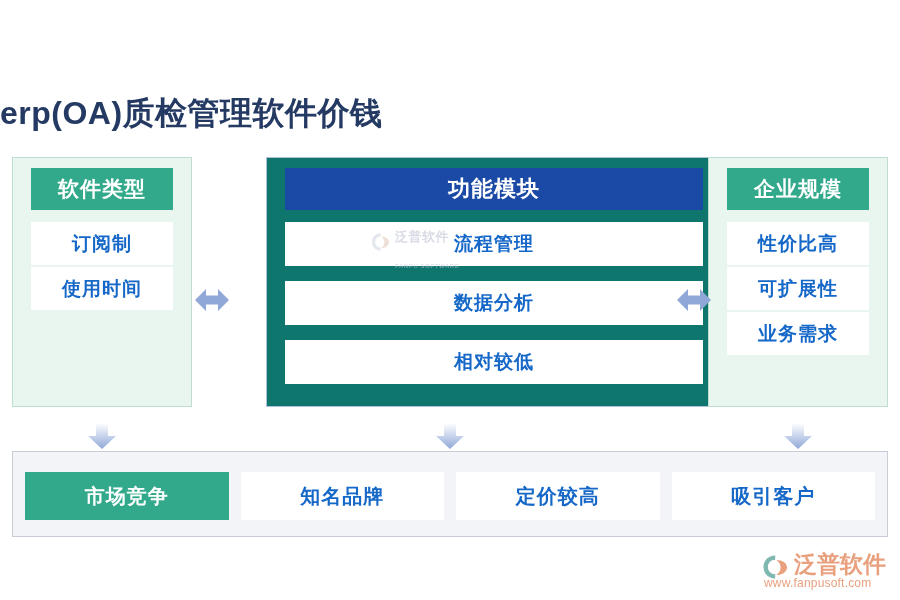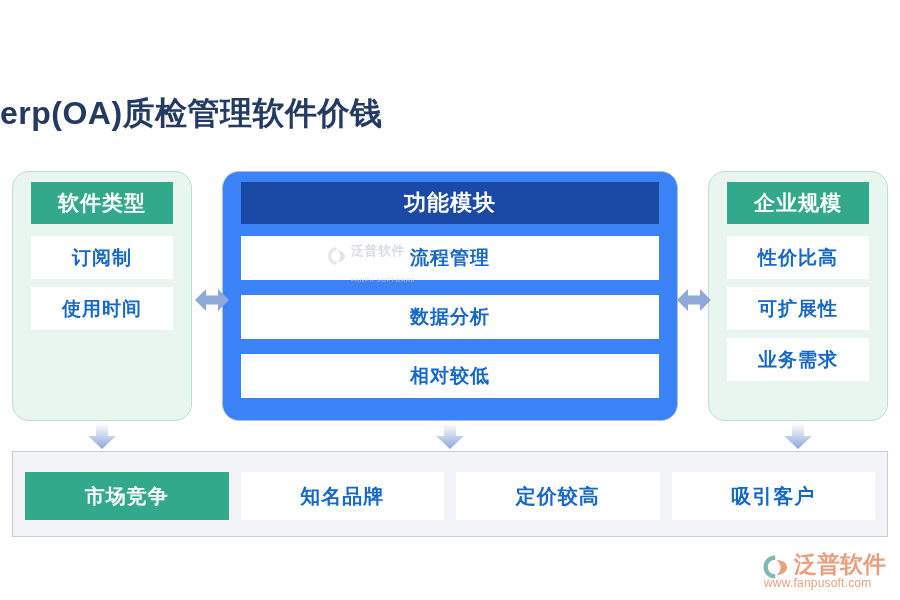--- a/index.html
+++ b/index.html
@@ -33,36 +33,36 @@
   .columns-row {
     position: absolute;
     left: 0;
     top: 157px;
     width: 900px;
     height: 262px;
   }
 
   .panel {
     position: absolute;
-    top: 14px;
+    top: 0;
     height: 250px;
     box-sizing: border-box;
-    border-radius: 17px;
   }
   .panel-left  { left: 12px;  width: 180px; }
   .panel-mid   { left: 222px; width: 456px; }
   .panel-right { left: 708px; width: 180px; }
 
   .panel-green {
     background: #e9f5ef;
     border: 1px solid #bedfd0;
   }
   .panel-blue {
-    background: #3b82f6;
+    background: #0f766e;
     border: 1px solid #afc0dd;
+    margin-left: 44px;
   }
 
   .panel-header {
     position: absolute;
     left: 18px;
     right: 18px;
     top: 10px;
     height: 42px;
     line-height: 42px;
     text-align: center;
@@ -81,21 +81,21 @@
     top: 64px;
   }
   .item-box {
     background: #ffffff;
     height: 43px;
     line-height: 43px;
     text-align: center;
     color: #1668c8;
     font-size: 19px;
     font-weight: bold;
-    margin-bottom: 8px;
+    margin-bottom: 2px;
     position: relative;
     letter-spacing: 1px;
   }
   .panel-mid .item-box { height: 44px; line-height: 44px; margin-bottom: 15px; }
 
   
   .watermark {
     position: absolute;
     left: 86px;
     top: 7px;

